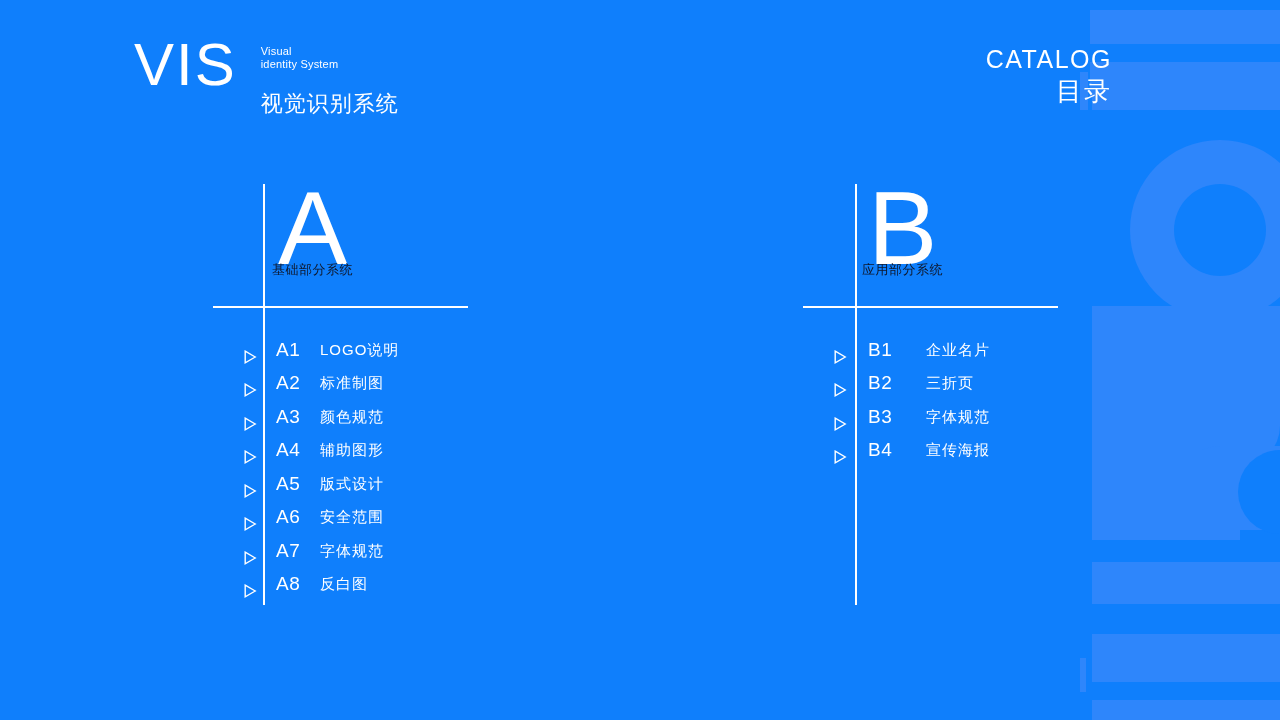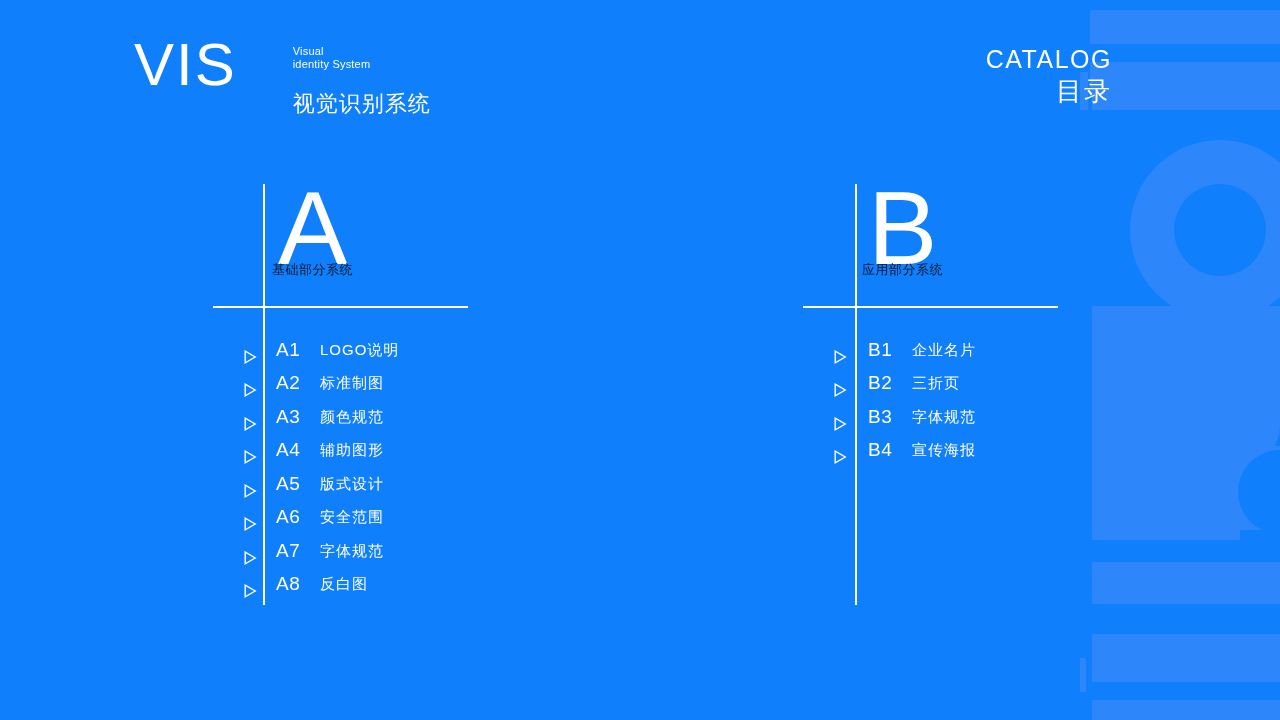--- a/index.html
+++ b/index.html
@@ -31,21 +31,20 @@
     position:absolute;
     top:0; left:0;
     width:1280px; height:130px;
   }
 
   .logo-block {
     position:absolute;
     left:134px; top:36px;
     display:flex;
     align-items:flex-start;
-    gap:32px;
   }
   .logo-vis {
     font-size:60px;
     font-weight:300;
     letter-spacing:2px;
     color:#ffffff;
     line-height:58px;
     font-family:"Liberation Sans","DejaVu Sans",sans-serif;
   }
   .logo-text {
@@ -158,21 +157,21 @@
   }
   .item-name {
     position:absolute;
     left:120px;
     font-size:15px;
     line-height:22px;
     color:#ffffff;
     letter-spacing:1px;
   }
   #section-b .item-code { left:78px; }
-  #section-b .item-name { left:122px;font-family:Liberation Serif, serif; }
+  #section-b .item-name { left:136px;font-family:Liberation Serif, serif; }
 </style>
 </head>
 <body>
 
 <div id="page">
 
   <svg id="decor" viewBox="0 0 200 720" preserveAspectRatio="none" aria-hidden="true">
     <rect x="10" y="10" width="190" height="34" fill="#2e86fb"></rect>
     <rect x="10" y="62" width="190" height="34" fill="#2e86fb"></rect>
     <rect x="-6" y="72" width="14" height="38" fill="#2e86fb"></rect>

